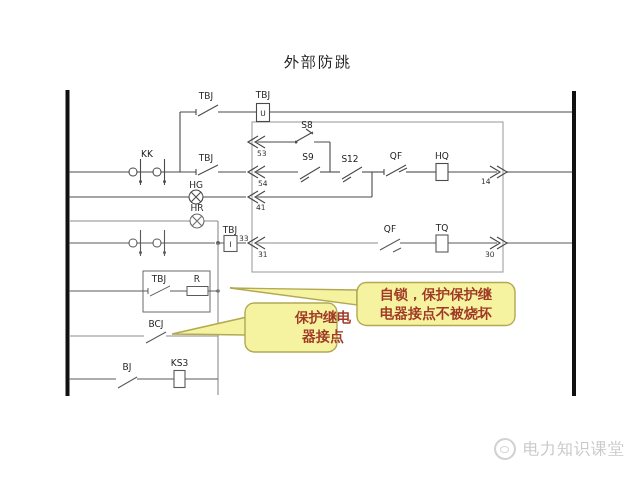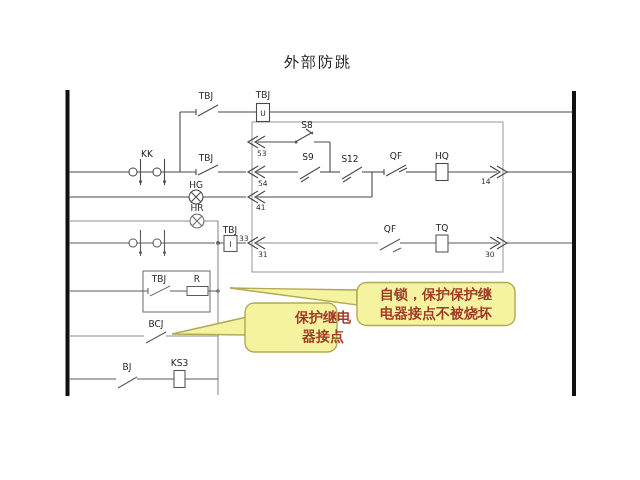--- a/index.html
+++ b/index.html
@@ -171,14 +171,18 @@
     </g>
   </svg>
 
   <div class="callout-text ca">
     <span>自锁，保护保护继电器接点不被烧坏</span>
   </div>
   <div class="callout-text cb">
     <span>保护继电器接点</span>
   </div>
 
+  <div class="watermark">
+    <span class="wm-logo"></span>
+    <span class="wm-text">电力知识课堂</span>
+  </div>
 
 </div>
 
 </body></html>

